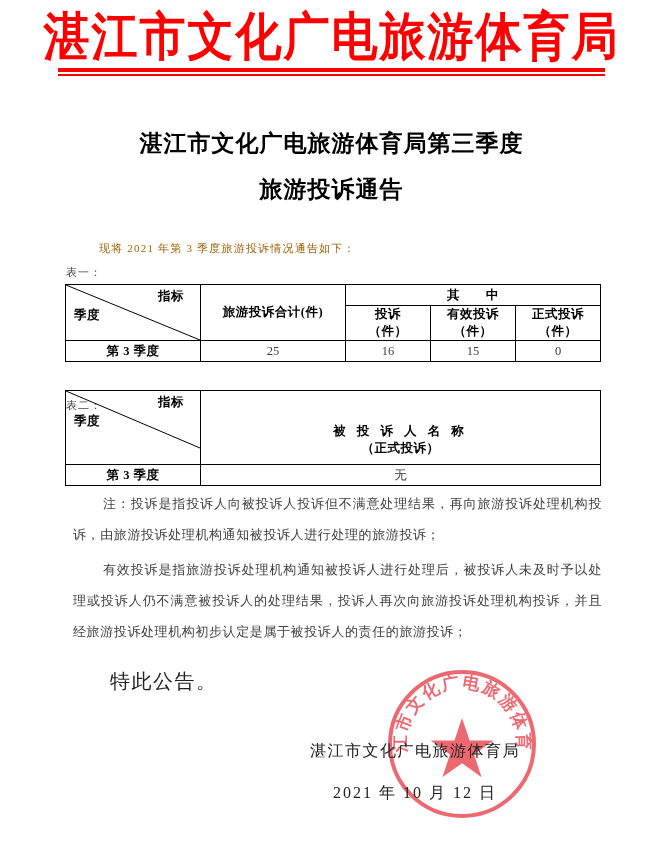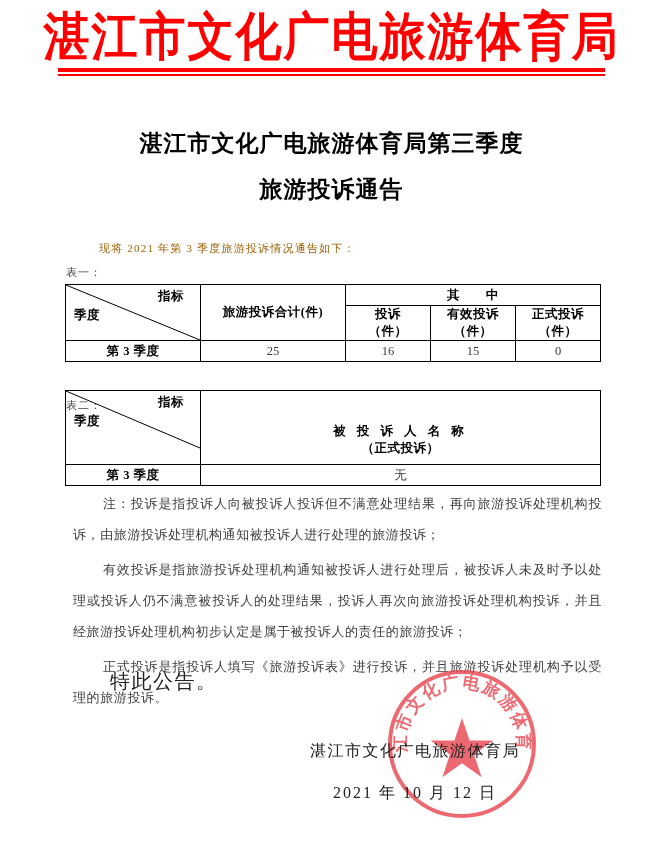--- a/index.html
+++ b/index.html
@@ -294,21 +294,20 @@
     <tr>
       <td class="hd" style="height:20px">第 3 季度</td>
       <td>无</td>
     </tr>
   </tbody>
 </table>
 
 <div class="notes">
   <p>注：投诉是指投诉人向被投诉人投诉但不满意处理结果，再向旅游投诉处理机构投诉，由旅游投诉处理机构通知被投诉人进行处理的旅游投诉；</p>
   <p>有效投诉是指旅游投诉处理机构通知被投诉人进行处理后，被投诉人未及时予以处理或投诉人仍不满意被投诉人的处理结果，投诉人再次向旅游投诉处理机构投诉，并且经旅游投诉处理机构初步认定是属于被投诉人的责任的旅游投诉；</p>
-  <p>正式投诉是指投诉人填写《旅游投诉表》进行投诉，并且旅游投诉处理机构予以受理的旅游投诉。</p>
 </div>
 
 <div class="closing">特此公告。</div>
 
 <svg class="seal" viewBox="0 0 152 152">
   <defs>
     <path id="sealArc" d="M 20,76 A 56,56 0 0 1 132,76" fill="none"></path>
   </defs>
   <circle cx="76" cy="76" r="72" fill="none" stroke="#e8404a" stroke-width="4"></circle>
   <text font-size="17" fill="#e8404a" font-family="'Liberation Serif', serif" font-weight="bold" letter-spacing="2.2">

